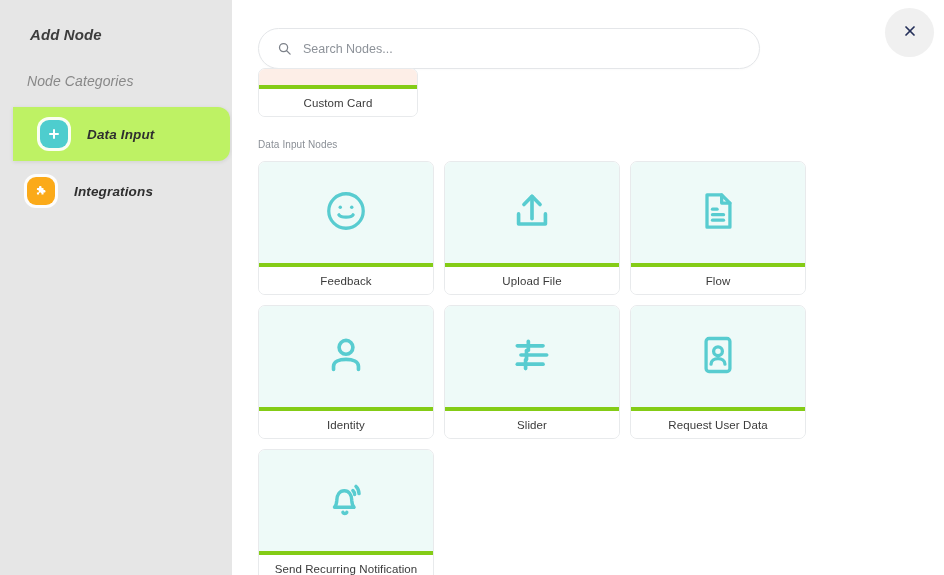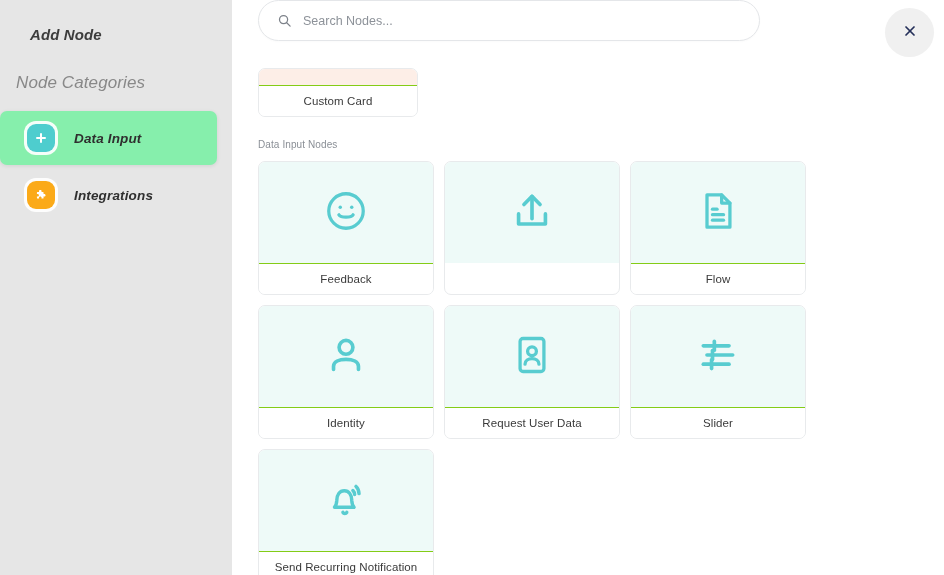--- a/index.html
+++ b/index.html
@@ -35,50 +35,49 @@
 
   .sidebar-title {
     font-size: 15px;
     font-weight: bold;
     color: #3d3d3d;
     padding: 26px 0 0 30px;
     letter-spacing: 0.1px;
   }
 
   .sidebar-subtitle {
-    font-size: 17px;
+    font-size: 14px;
     color: #888888;
-    padding: 30px 0 0 16px;
+    padding: 30px 0 0 27px;
     letter-spacing: 0.1px;
   }
 
   .cat-list {
     margin-top: 14px;
     display: flex;
     flex-direction: column;
   }
 
   .cat-item {
     position: relative;
     display: flex;
     align-items: center;
     height: 52px;
     padding-left: 27px;
     cursor: pointer;
   }
 
   .cat-item.active {
-    background: #86efac;
+    background: #bef264;
     border-top-right-radius: 12px;
     border-bottom-right-radius: 12px;
     width: 217px;
     box-shadow: 0 1px 4px rgba(0,0,0,0.09);
-    margin: 4px 0;
+    margin: 4px 13px;
     height: 54px;
-    border-radius: 7px;
   }
 
   .cat-icon {
     width: 28px;
     height: 28px;
     min-width: 28px;
     border-radius: 9px;
     display: flex;
     align-items: center;
     justify-content: center;
@@ -100,21 +99,21 @@
   .main {
     flex: 1;
     height: 575px;
     position: relative;
     background: #ffffff;
     overflow: hidden;
   }
 
   .search-row {
     position: absolute;
-    top: 0;
+    top: 28px;
     left: 26px;
     width: 502px;
     height: 41px;
   }
 
   .search-box {
     width: 502px;
     height: 41px;
     border: 1px solid #e4e6e9;
     border-radius: 21px;
@@ -192,21 +191,21 @@
 
   .node-thumb {
     height: 101px;
     display: flex;
     align-items: center;
     justify-content: center;
   }
 
   .node-label {
     height: 31px;
-    border-top: 1px solid #84cc16;
+    border-top: 4px solid #84cc16;
     display: flex;
     align-items: center;
     justify-content: center;
     font-size: 11.5px;
     color: #3a3a3a;
     letter-spacing: 0.1px;
     background: #fff;
     white-space: nowrap;
   }
 
@@ -312,20 +311,21 @@
           <div class="node-card theme-teal">
             <div class="node-thumb">
               <span>
                 <svg width="46" height="46" viewBox="0 0 24 24" fill="none" stroke="#58ccd0" stroke-width="1.9" stroke-linecap="round" stroke-linejoin="round">
                   <path d="M12 16 V4.5"></path>
                   <path d="M7.8 8.6 L12 4.3 L16.2 8.6"></path>
                   <path d="M5 13.5 V18.8 h14 V13.5"></path>
                 </svg>
               </span>
             </div>
+            <div class="node-label">Upload File</div>
           </div>
 
           <div class="node-card theme-teal">
             <div class="node-thumb">
               <span>
                 <svg width="44" height="44" viewBox="0 0 24 24" fill="none" stroke="#58ccd0" stroke-width="1.8" stroke-linejoin="round" stroke-linecap="round">
                   <path d="M6 3.2 h8 l4.5 4.5 V20.8 H6 Z"></path>
                   <path d="M14 3.2 V7.7 h4.5"></path>
                   <path d="M9 11 h2.5"></path>
                     <path d="M9 14 h6"></path>
@@ -339,33 +339,20 @@
           <div class="node-card theme-teal">
             <div class="node-thumb">
               <span>
                 <svg width="46" height="46" viewBox="0 0 24 24" fill="none" stroke="#58ccd0" stroke-width="1.9" stroke-linecap="round" stroke-linejoin="round">
                   <circle cx="12" cy="8" r="3.6"></circle>
                   <path d="M5.5 19.5 v-1.6 c0-2.4 2.9-3.6 6.5-3.6 s6.5 1.2 6.5 3.6 v1.6"></path>
                 </svg>
               </span>
             </div>
             <div class="node-label">Identity</div>
-          </div>
-
-          <div class="node-card theme-teal">
-            <div class="node-thumb">
-              <span>
-                <svg width="44" height="44" viewBox="0 0 24 24" fill="none" stroke="#58ccd0" stroke-width="1.8" stroke-linecap="round" stroke-linejoin="round">
-                  <rect x="5.5" y="3" width="13" height="18" rx="1.6"></rect>
-                  <circle cx="12" cy="10" r="2.4"></circle>
-                  <path d="M8.2 17 c0-2 1.8-3 3.8-3 s3.8 1 3.8 3"></path>
-                </svg>
-              </span>
-            </div>
-            <div class="node-label">Request User Data</div>
           </div>
 
           <div class="node-card theme-teal">
             <div class="node-thumb">
               <span>
                 <svg width="44" height="44" viewBox="0 0 24 24" fill="none" stroke="#58ccd0" stroke-width="2" stroke-linecap="round">
                   <path d="M4 7 h14"></path>
                     <path d="M10 4.6 v4.8"></path>
                   <path d="M6 12 h14"></path>
                     <path d="M9 9.6 v4.8"></path>
@@ -373,20 +360,33 @@
                     <path d="M8.5 14.6 v4.8"></path>
                 </svg>
               </span>
             </div>
             <div class="node-label">Slider</div>
           </div>
 
           <div class="node-card theme-teal">
             <div class="node-thumb">
               <span>
+                <svg width="44" height="44" viewBox="0 0 24 24" fill="none" stroke="#58ccd0" stroke-width="1.8" stroke-linecap="round" stroke-linejoin="round">
+                  <rect x="5.5" y="3" width="13" height="18" rx="1.6"></rect>
+                  <circle cx="12" cy="10" r="2.4"></circle>
+                  <path d="M8.2 17 c0-2 1.8-3 3.8-3 s3.8 1 3.8 3"></path>
+                </svg>
+              </span>
+            </div>
+            <div class="node-label">Request User Data</div>
+          </div>
+
+          <div class="node-card theme-teal">
+            <div class="node-thumb">
+              <span>
                 <svg width="46" height="46" viewBox="0 0 24 24" fill="none" stroke="#58ccd0" stroke-width="1.8" stroke-linecap="round" stroke-linejoin="round">
                   <path d="M6 16.3 c1.1-1.1 1.1-2.1 1.2-3.7 .1-2.8 1.4-4.9 3.9-4.9 s3.8 2.1 3.9 4.9 c.1 1.6 .1 2.6 1.2 3.7 Z"></path>
                   <path d="M10.4 19 c.4 .8 1.6 .8 2 0"></path>
                   <path d="M17.2 5.4 c1 1 1.6 2.3 1.6 3.8"></path>
                   <path d="M15.6 7.6 c.6 .6 .9 1.3 .9 2.1"></path>
                 </svg>
               </span>
             </div>
             <div class="node-label">Send Recurring Notification</div>
           </div>

